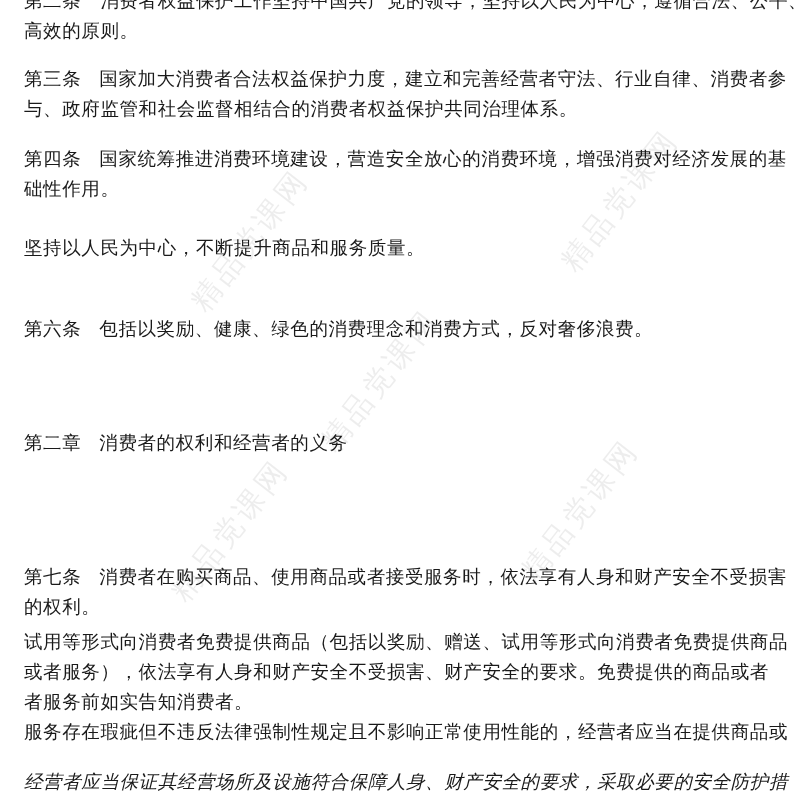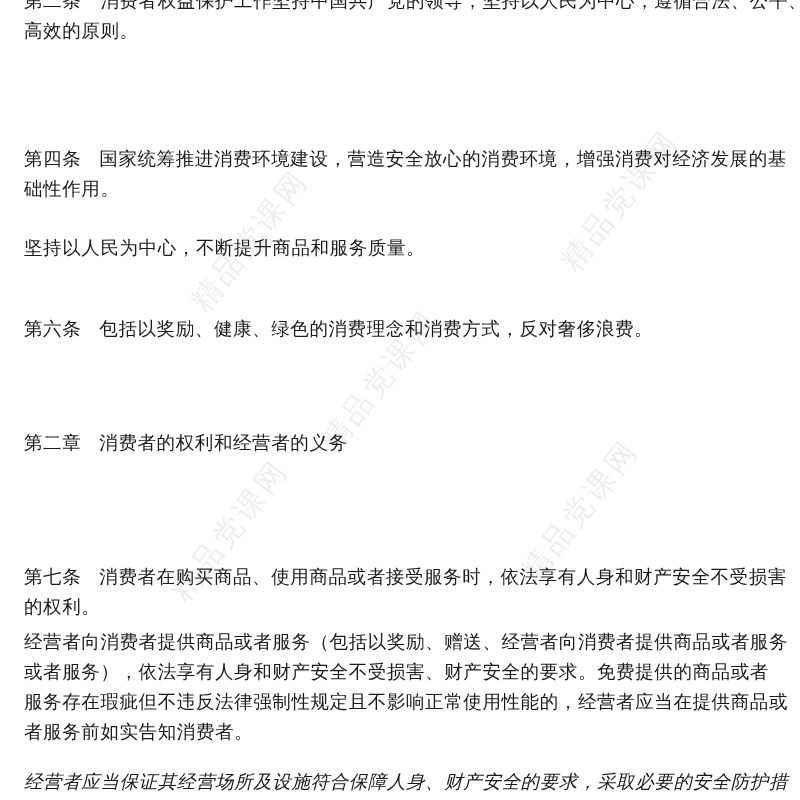--- a/index.html
+++ b/index.html
@@ -32,20 +32,24 @@
   <div class="wm" style="left:535px; top:180px;">精品党课网</div>
   <div class="wm" style="left:295px; top:360px;">精品党课网</div>
   <div class="wm" style="left:145px; top:510px;">精品党课网</div>
   <div class="wm" style="left:495px; top:490px;">精品党课网</div>
 
   <p class="para" style="top:-14px;">
     <span class="line">第二条　消费者权益保护工作坚持中国共产党的领导，坚持以人民为中心，遵循合法、公平、</span>
     <span class="line">高效的原则。</span>
   </p>
 
+  <p class="para" style="top:64px;">
+    <span class="line"><span>第三条</span><span class="gap"></span><span>国家加大消费者合法权益保护力度，建立和完善经营者守法、行业自律、消费者参</span></span>
+    <span class="line">与、政府监管和社会监督相结合的消费者权益保护共同治理体系。</span>
+  </p>
 
   <p class="para" style="top:144px;">
     <span class="line"><span>第四条</span><span class="gap"></span><span>国家统筹推进消费环境建设，营造安全放心的消费环境，增强消费对经济发展的基</span></span>
     <span class="line">础性作用。</span>
   </p>
 
   <p class="para" style="top:233px;">
     <span class="line">坚持以人民为中心，不断提升商品和服务质量。</span>
   </p>
 
@@ -56,23 +60,23 @@
   <p class="para" style="top:428px;">
     <span class="line"><span>第二章</span><span class="gap"></span><span>消费者的权利和经营者的义务</span></span>
   </p>
 
   <p class="para" style="top:562px;">
     <span class="line"><span>第七条</span><span class="gap"></span><span>消费者在购买商品、使用商品或者接受服务时，依法享有人身和财产安全不受损害</span></span>
     <span class="line">的权利。</span>
   </p>
 
   <p class="para" style="top:627px;">
-    <span class="line">经营者向消费者提供商品或者服务（包括以奖励、赠送、经营者向消费者提供商品或者服务</span>
+    <span class="line">试用等形式向消费者免费提供商品（包括以奖励、赠送、试用等形式向消费者免费提供商品</span>
     <span class="line">或者服务），依法享有人身和财产安全不受损害、财产安全的要求。免费提供的商品或者</span>
+    <span class="line">者服务前如实告知消费者。</span>
     <span class="line">服务存在瑕疵但不违反法律强制性规定且不影响正常使用性能的，经营者应当在提供商品或</span>
-    <span class="line">者服务前如实告知消费者。</span>
   </p>
 
   <p class="para" style="top:767px;font-style:italic;">
     <span class="line">经营者应当保证其经营场所及设施符合保障人身、财产安全的要求，采取必要的安全防护措</span>
   </p>
 
 </div>
 
 </body></html>

